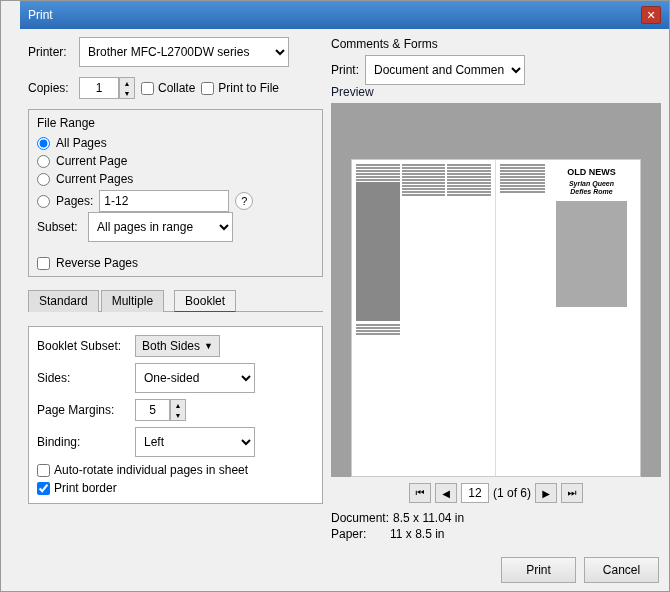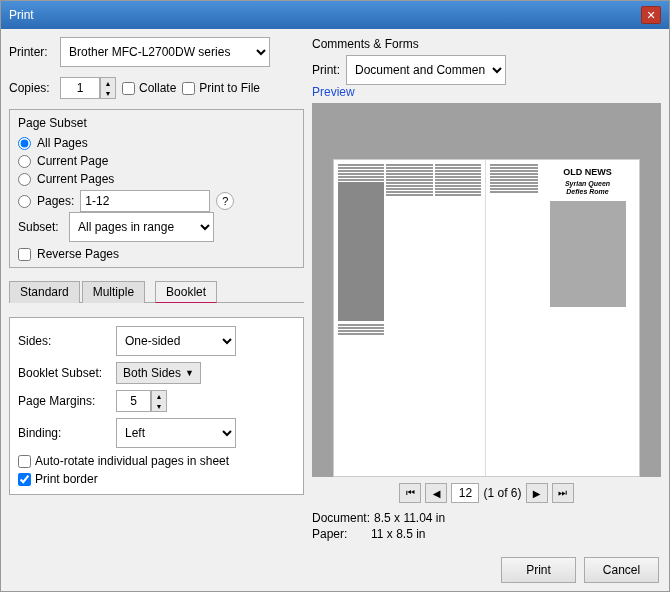--- a/index.html
+++ b/index.html
@@ -7,20 +7,21 @@
 
     .dialog {
       width: 670px;
       height: 592px;
       background: #f0f0f0;
       border: 1px solid #999;
       box-shadow: 2px 2px 8px rgba(0,0,0,0.4);
       display: flex;
       flex-direction: column;
       position: relative;
+      padding-left: 19px;
     }
 
     .title-bar {
       background: linear-gradient(to bottom, #4a90d9, #2b6bb5);
       color: white;
       height: 28px;
       display: flex;
       align-items: center;
       justify-content: space-between;
       padding: 0 8px;
@@ -198,21 +199,21 @@
       justify-content: center;
       font-size: 11px;
       cursor: pointer;
       color: #000;
     }
 
     .subset-row {
       display: flex;
       align-items: center;
       gap: 6px;
-      margin-bottom: 5px;
+      margin-bottom: 14px;
     }
 
     .subset-label { min-width: 45px; }
     .subset-select { width: 145px; }
 
     .reverse-row {
       display: flex;
       align-items: center;
       gap: 6px;
     }
@@ -269,21 +270,21 @@
     }
 
     .comments-forms {
     }
 
     .cf-label { font-size: 12px; margin-bottom: 4px; color: #000; }
     .cf-row { display: flex; align-items: center; gap: 6px; }
     .cf-print-label { color: #000; text-align: right; }
     .cf-select { width: 160px; }
 
-    .preview-label { font-size: 12px; color: #1d4ed8; margin-bottom: 4px; }
+    .preview-label { font-size: 12px; color: #0f172a; margin-bottom: 4px; }
 
     .preview-area {
       background: #a0a0a0;
       flex: 1;
       display: flex;
       align-items: flex-end;
       justify-content: center;
       position: relative;
       min-height: 200px;
     }
@@ -474,21 +475,21 @@
           <span>Collate</span>
         </div>
         <div class="checkbox-row">
           <input type="checkbox" style="">
           <span>Print to File</span>
         </div>
       </div>
 
 
       <div class="section-box">
-        <div class="section-title">Page Subset</div>
+        <div class="section-title">File Range</div>
         <div class="radio-row">
           <input type="radio" name="pagerange" checked="" style="">
           <span>All Pages</span>
         </div>
         <div class="radio-row">
           <input type="radio" name="pagerange" style="">
           <span>Current Page</span>
         </div>
         <div class="radio-row">
           <input type="radio" name="pagerange" style="">
@@ -512,34 +513,34 @@
         </div>
       </div>
 
       <div class="sub-tab-bar">
         <div class="sub-tab">Standard</div>
         <div class="sub-tab">Multiple</div>
         <div class="sub-tab active">Booklet</div>
       </div>
 
       <div class="booklet-content">
-
-        <div class="booklet-row">
-          <span class="booklet-label">Sides:</span>
-          <select class="booklet-select">
-            <option>One-sided</option>
-          </select>
-        </div>
 
         <div class="booklet-row">
           <span class="booklet-label">Booklet Subset:</span>
           <button class="both-sides-btn">
             <span>Both Sides</span>
             <span class="dropdown-arrow">▼</span>
           </button>
+        </div>
+
+        <div class="booklet-row">
+          <span class="booklet-label">Sides:</span>
+          <select class="booklet-select">
+            <option>One-sided</option>
+          </select>
         </div>
 
         <div class="booklet-row">
           <span class="booklet-label">Page Margins:</span>
           <div class="spin-wrapper">
             <input type="text" class="small-input" value="5" style="">
             <div class="spin-buttons">
               <button class="spin-btn">▲</button>
               <button class="spin-btn">▼</button>
             </div>

